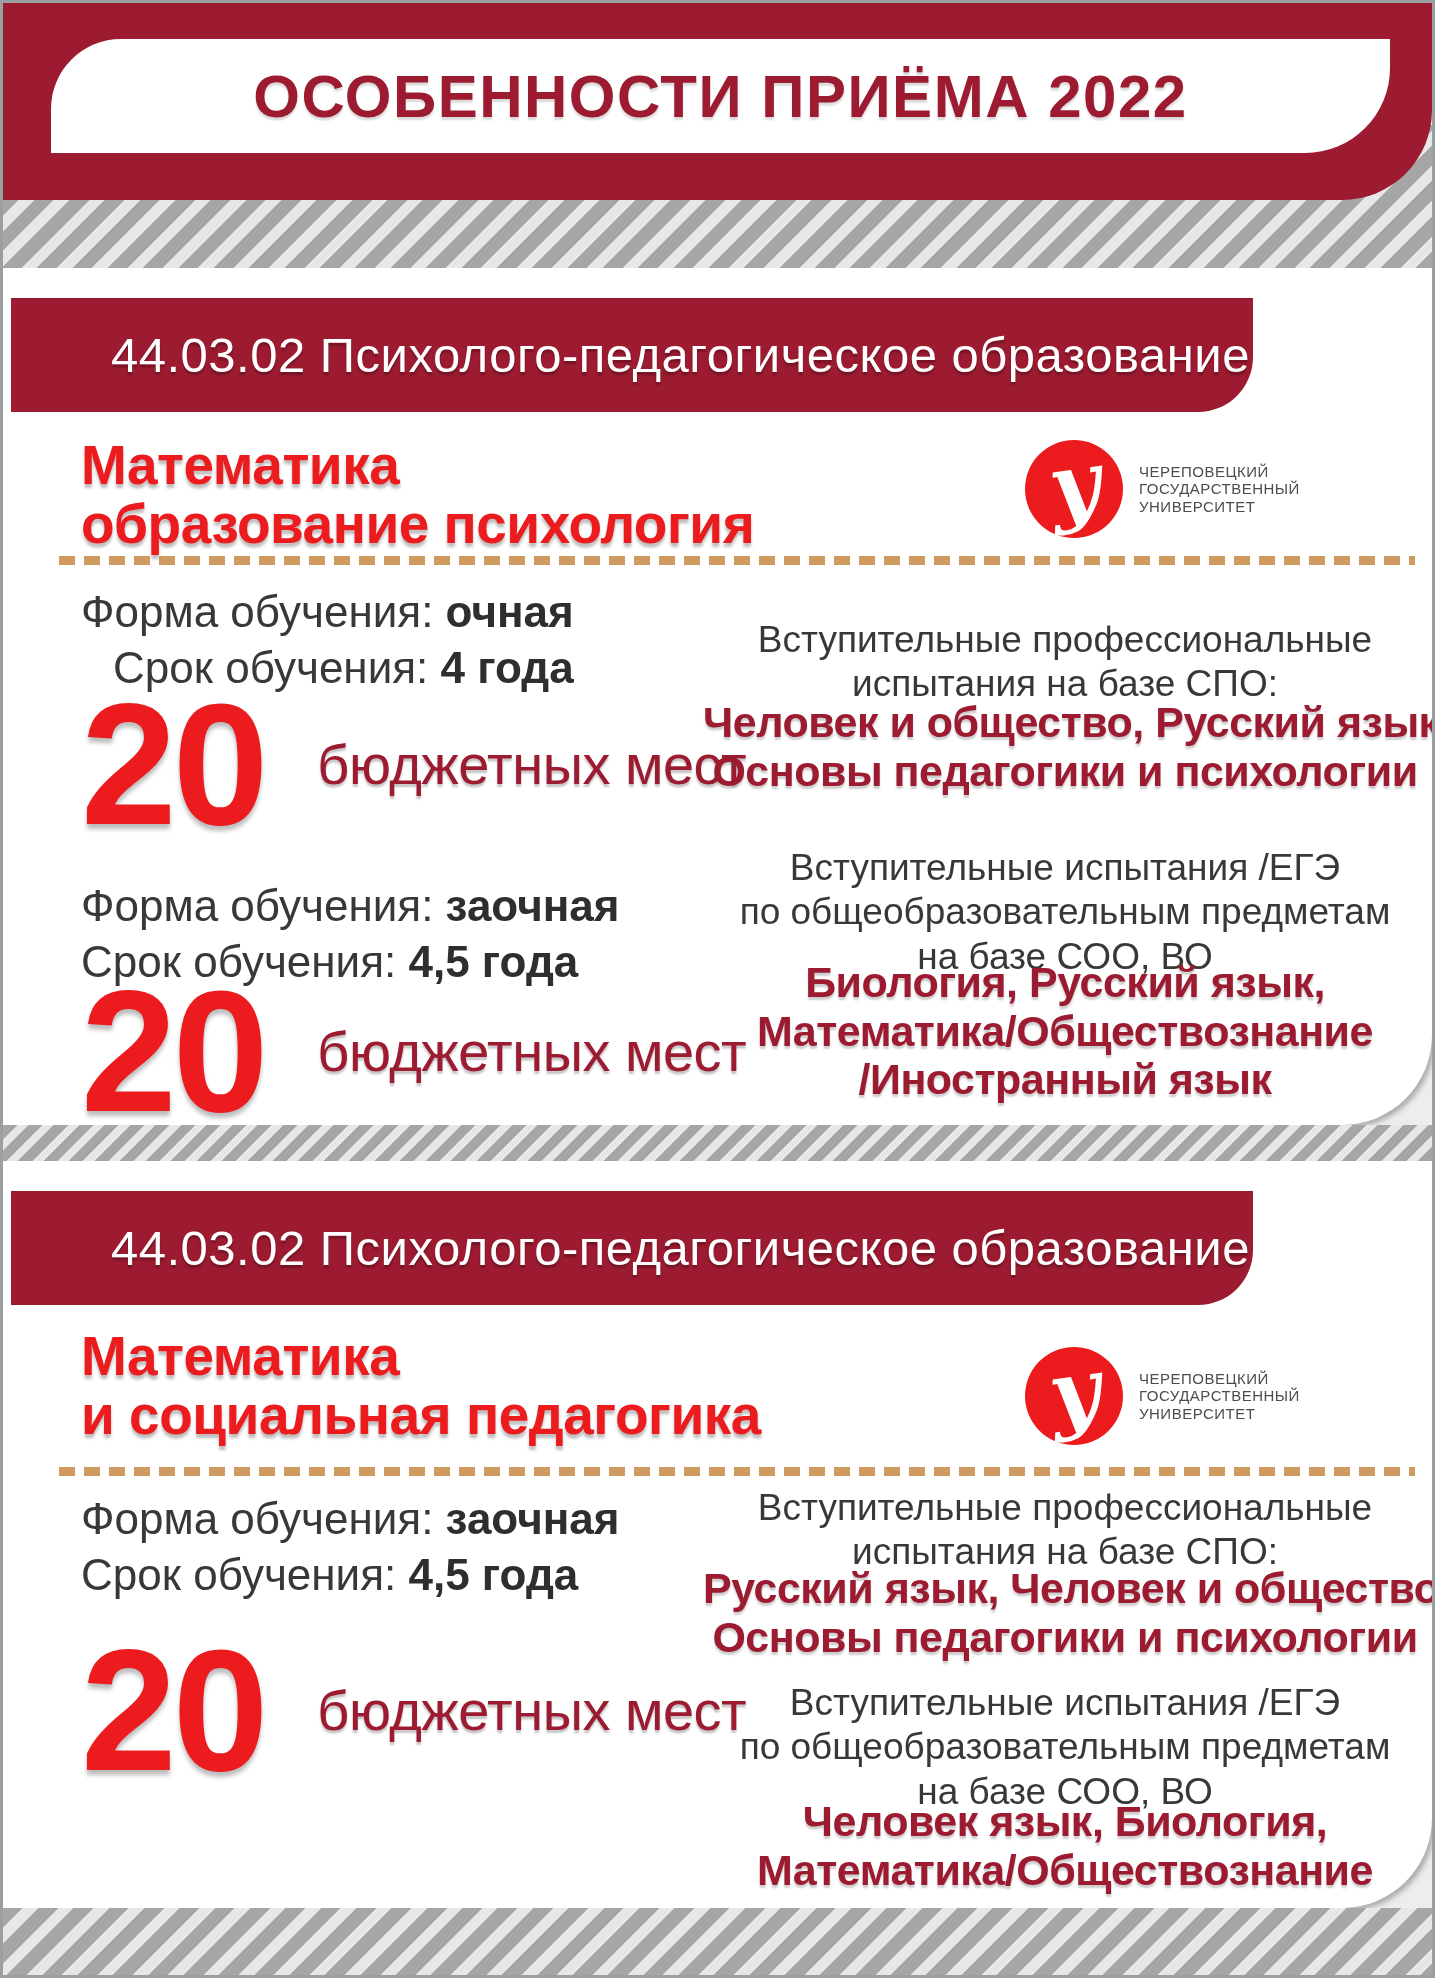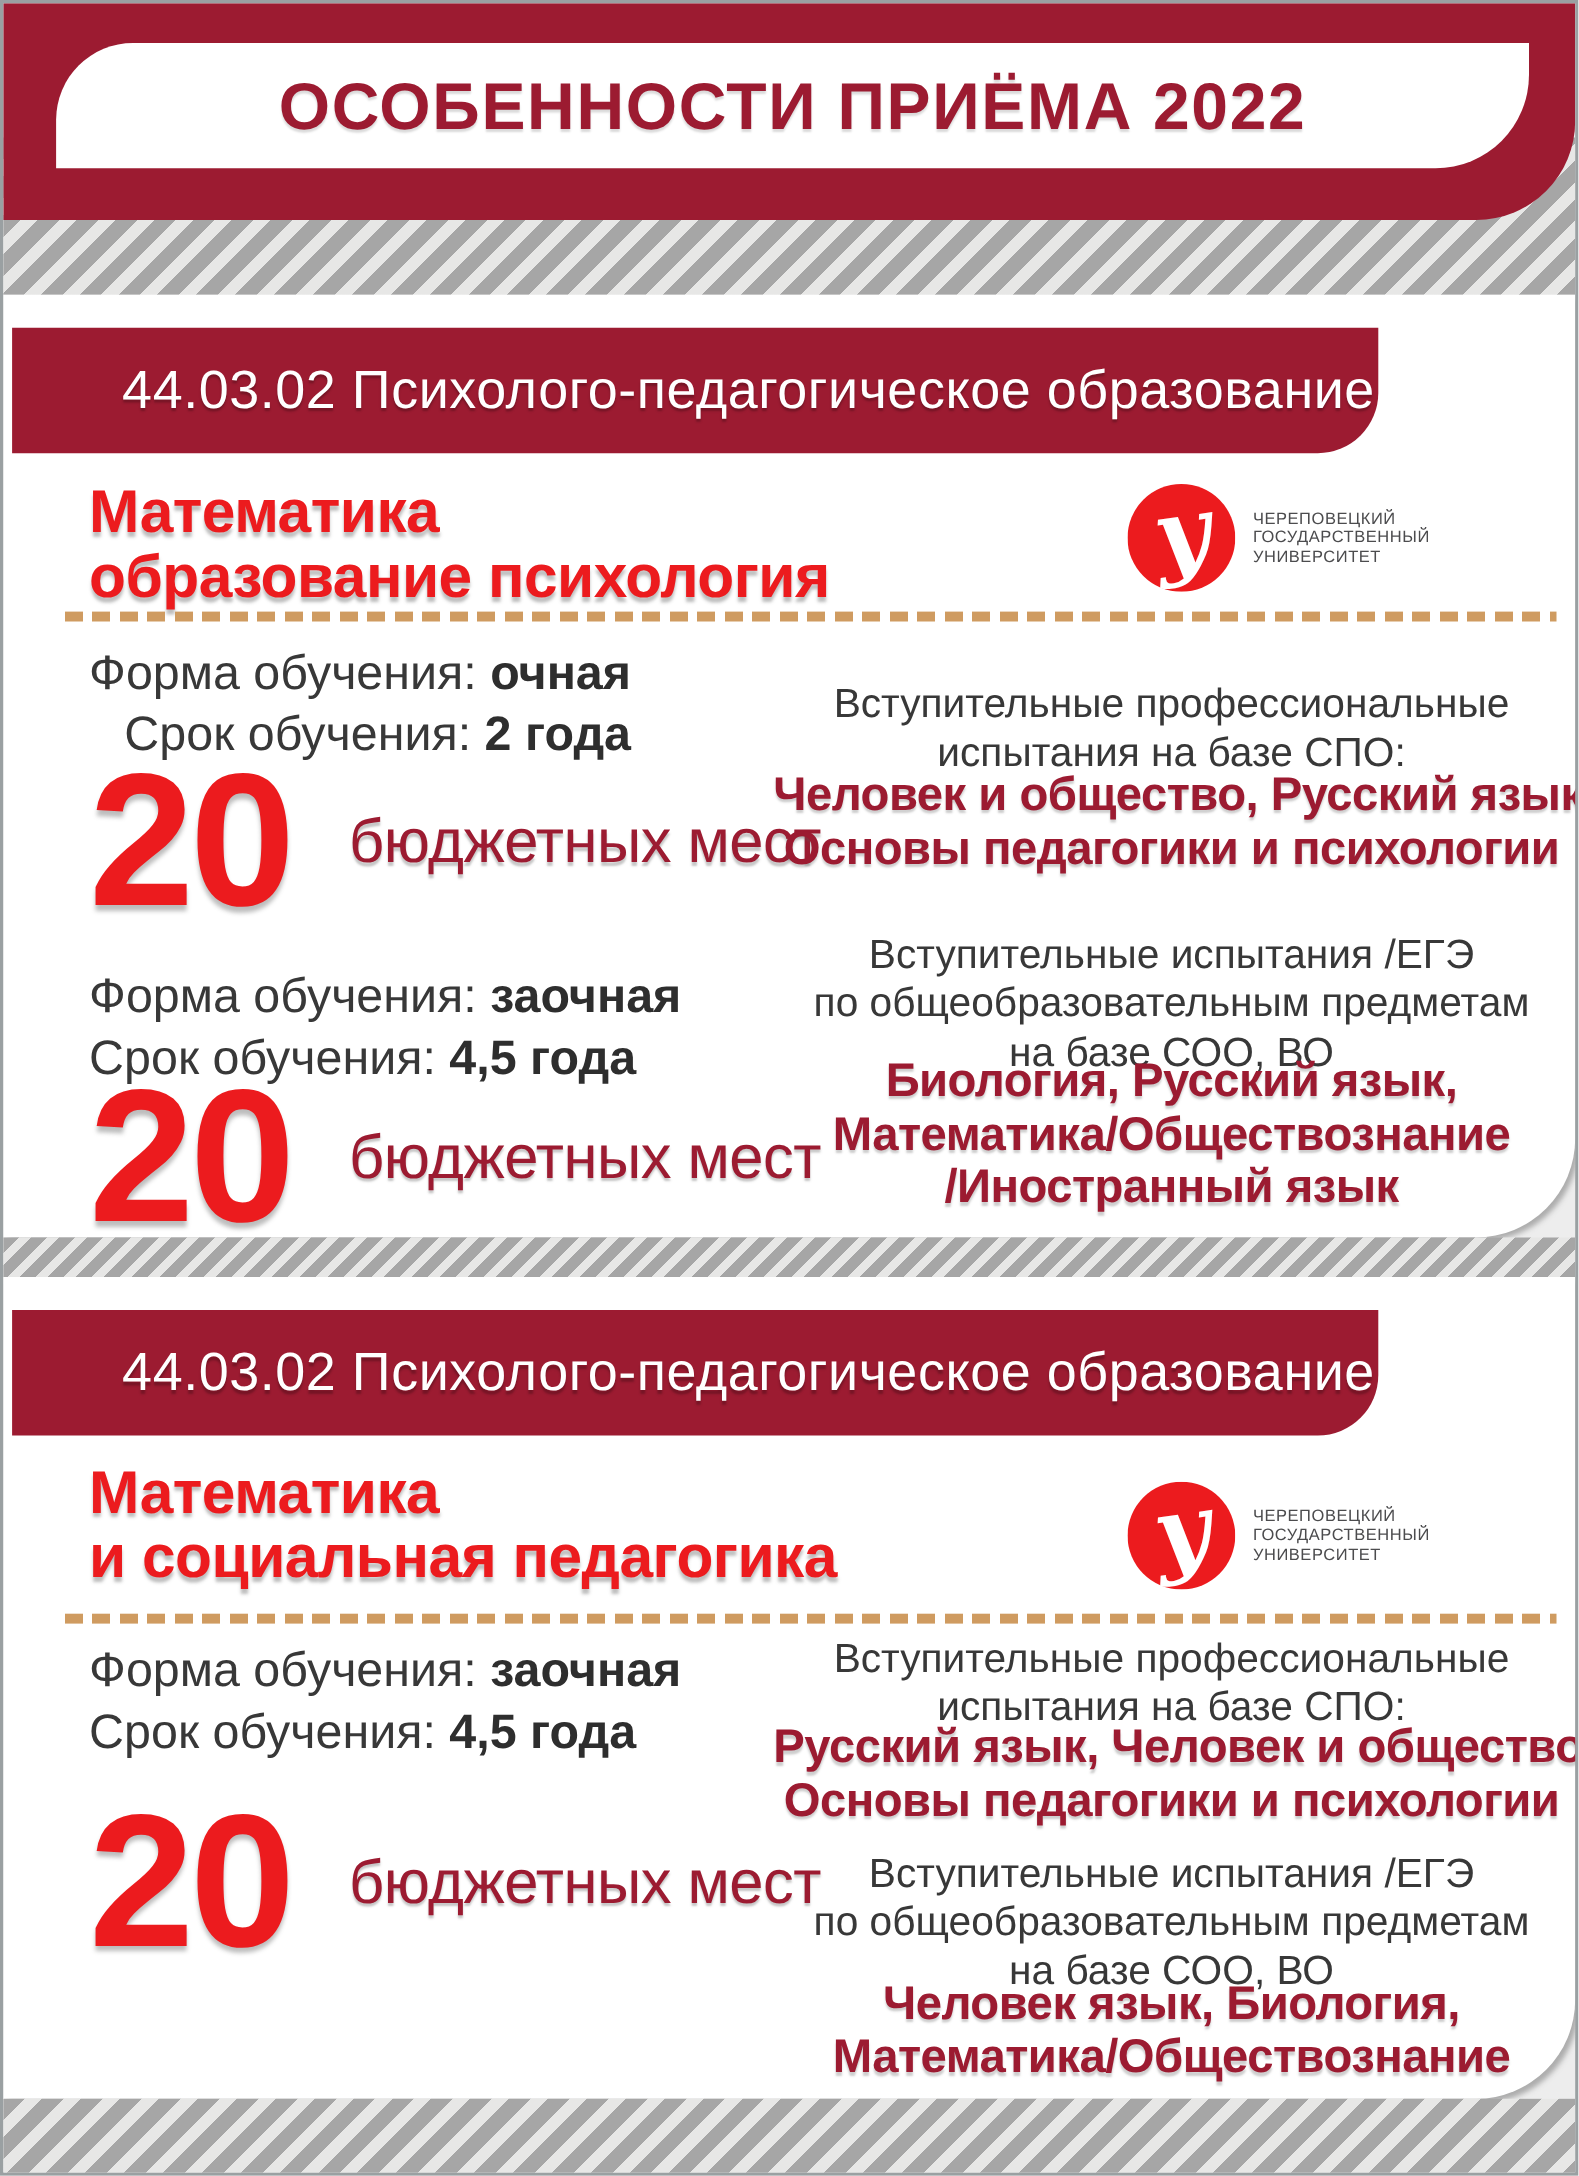--- a/index.html
+++ b/index.html
@@ -161,21 +161,21 @@
         <div>ЧЕРЕПОВЕЦКИЙ</div>
         <div>ГОСУДАРСТВЕННЫЙ</div>
         <div>УНИВЕРСИТЕТ</div>
       </div>
     </div>
 
     <div class="dashed"></div>
 
     <div class="form-block" style="top:316px;text-align:right;">
       <div><span>Форма обучения:</span>&nbsp;<b>очная</b></div>
-      <div><span>Срок обучения:</span>&nbsp;<b>2 года</b></div>
+      <div><span>Срок обучения:</span>&nbsp;<b>4 года</b></div>
     </div>
 
     <div class="big-row" style="top:425px;">
       <div class="big-num">20</div>
       <div class="seats-label">бюджетных мест</div>
     </div>
 
     <div class="form-block" style="top:610px;">
       <div><span>Форма обучения:</span>&nbsp;<b>заочная</b></div>
       <div><span>Срок обучения:</span>&nbsp;<b>4,5 года</b></div>

